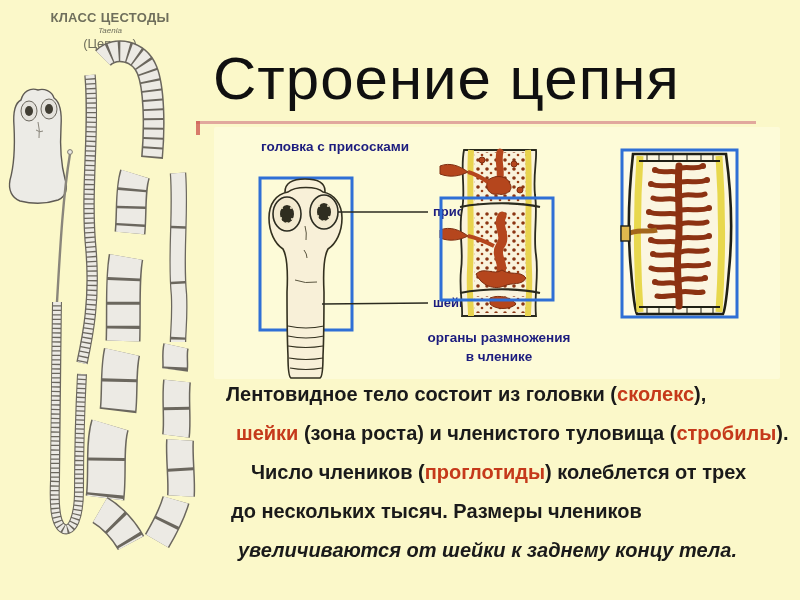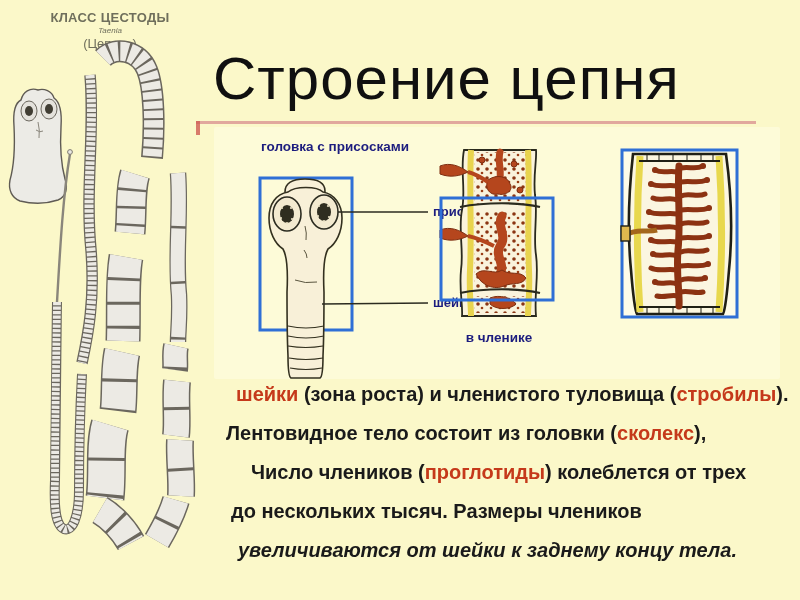--- a/index.html
+++ b/index.html
@@ -183,20 +183,21 @@
       <path d="M10,100 C20,96 30,100 38,106 C30,110 20,112 10,108 Z"></path>
       <path d="M38,106 C48,108 56,112 64,116" fill="none" stroke="#b5461d" stroke-width="4"></path>
       <path d="M46,144 C54,136 64,146 72,140 C80,146 90,140 96,148 C92,156 82,152 74,156 C64,160 52,156 46,144 Z"></path>
     </g>
 
     <path d="M60,168 C70,164 82,168 86,174 C80,180 66,180 60,174 Z" fill="#b5461d" stroke="#7e2f12" stroke-width="1"></path>
 
     <rect x="11" y="68" width="112" height="102" fill="none" stroke="#2f6fd6" stroke-width="3"></rect>
   </svg>
   <div class="panel-caption" style="left:418px; top:328px; width:162px;">
+    <div>органы размножения</div>
     <div>в членике</div>
   </div>
 
   <svg class="panel-svg" style="left:595px;top:130px" width="170" height="250" viewBox="0 0 170 250">
     <rect x="27" y="20" width="115" height="167" fill="#fefce8" stroke="#2f6fd6" stroke-width="3"></rect>
 
     <path d="M38,24 C34,60 32,100 36,140 C38,165 40,180 42,184 L128,184 C130,180 132,165 134,140 C138,100 136,60 131,24 Z" fill="#fbf6e0" stroke="#1f1f15" stroke-width="2.6"></path>
 
     <path d="M45,26 C42,70 41,120 45,182" fill="none" stroke="#e8d84e" stroke-width="7"></path>
     <path d="M124,26 C127,70 128,120 124,182" fill="none" stroke="#e8d84e" stroke-width="7"></path>
@@ -243,20 +244,20 @@
         <circle cx="110" cy="148" r="3"></circle>
     </g>
 
     <g>
       <path d="M33,104 C42,98 52,103 62,100" fill="none" stroke="#a4671c" stroke-width="5"></path>
       <rect x="26" y="96" width="9" height="15" fill="#e0b84e" stroke="#1f1f15" stroke-width="1.4"></rect>
     </g>
   </svg>
 
   <div class="body-text">
+      <div class="t-line" style="padding-left: 0px;"><span class="seg-black">Лентовидное тело состоит из головки (</span><span class="seg-red">сколекс</span><span class="seg-black">),</span></div>
       <div class="t-line" style="padding-left: 10px;"><span class="seg-red">шейки</span><span class="seg-black"> (зона роста) и членистого туловища (</span><span class="seg-red">стробилы</span><span class="seg-black">).</span></div>
-      <div class="t-line" style="padding-left: 0px;"><span class="seg-black">Лентовидное тело состоит из головки (</span><span class="seg-red">сколекс</span><span class="seg-black">),</span></div>
       <div class="t-line" style="padding-left: 5px; margin-left: 20px;"><span class="seg-black">Число члеников (</span><span class="seg-red">проглотиды</span><span class="seg-black">) колеблется от трех</span></div>
       <div class="t-line" style="padding-left: 5px;"><span class="seg-black">до нескольких тысяч. Размеры члеников</span></div>
       <div class="t-line" style="padding-left: 12px; font-style: italic;"><span class="seg-black">увеличиваются от шейки к заднему концу тела.</span></div>
     </div>
 
 </div>
 
 </body></html>

